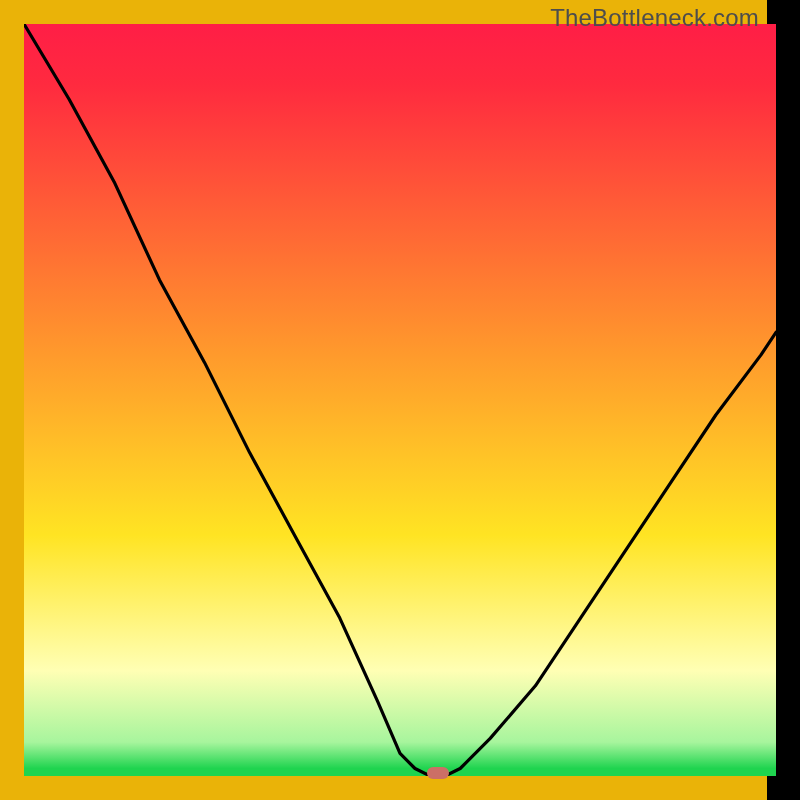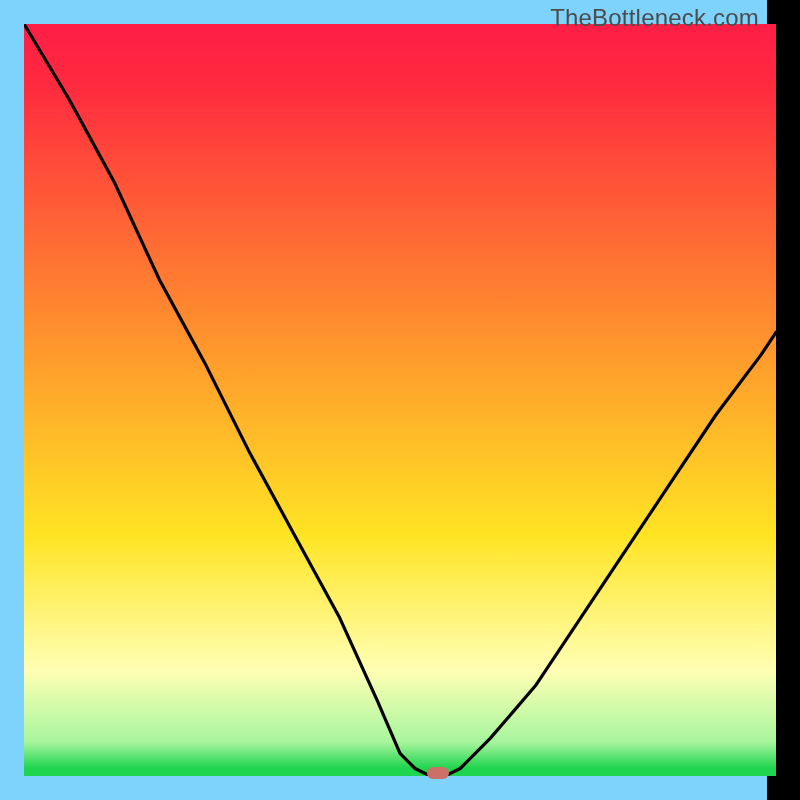--- a/index.html
+++ b/index.html
@@ -8,21 +8,21 @@
     width: 800px;
     height: 800px;
     background: #000;
     font-family: Arial, Helvetica, sans-serif;
     overflow: hidden;
   }
   .frame {
     position: relative;
     width: 767px;
     height: 800px;
-    background: #7dd3fc;
+    background: #eab308;
   }
   .plot {
     position: absolute;
     left: 24px;
     top: 24px;
     width: 752px;
     height: 752px;
     
     background: linear-gradient(
       to bottom,

